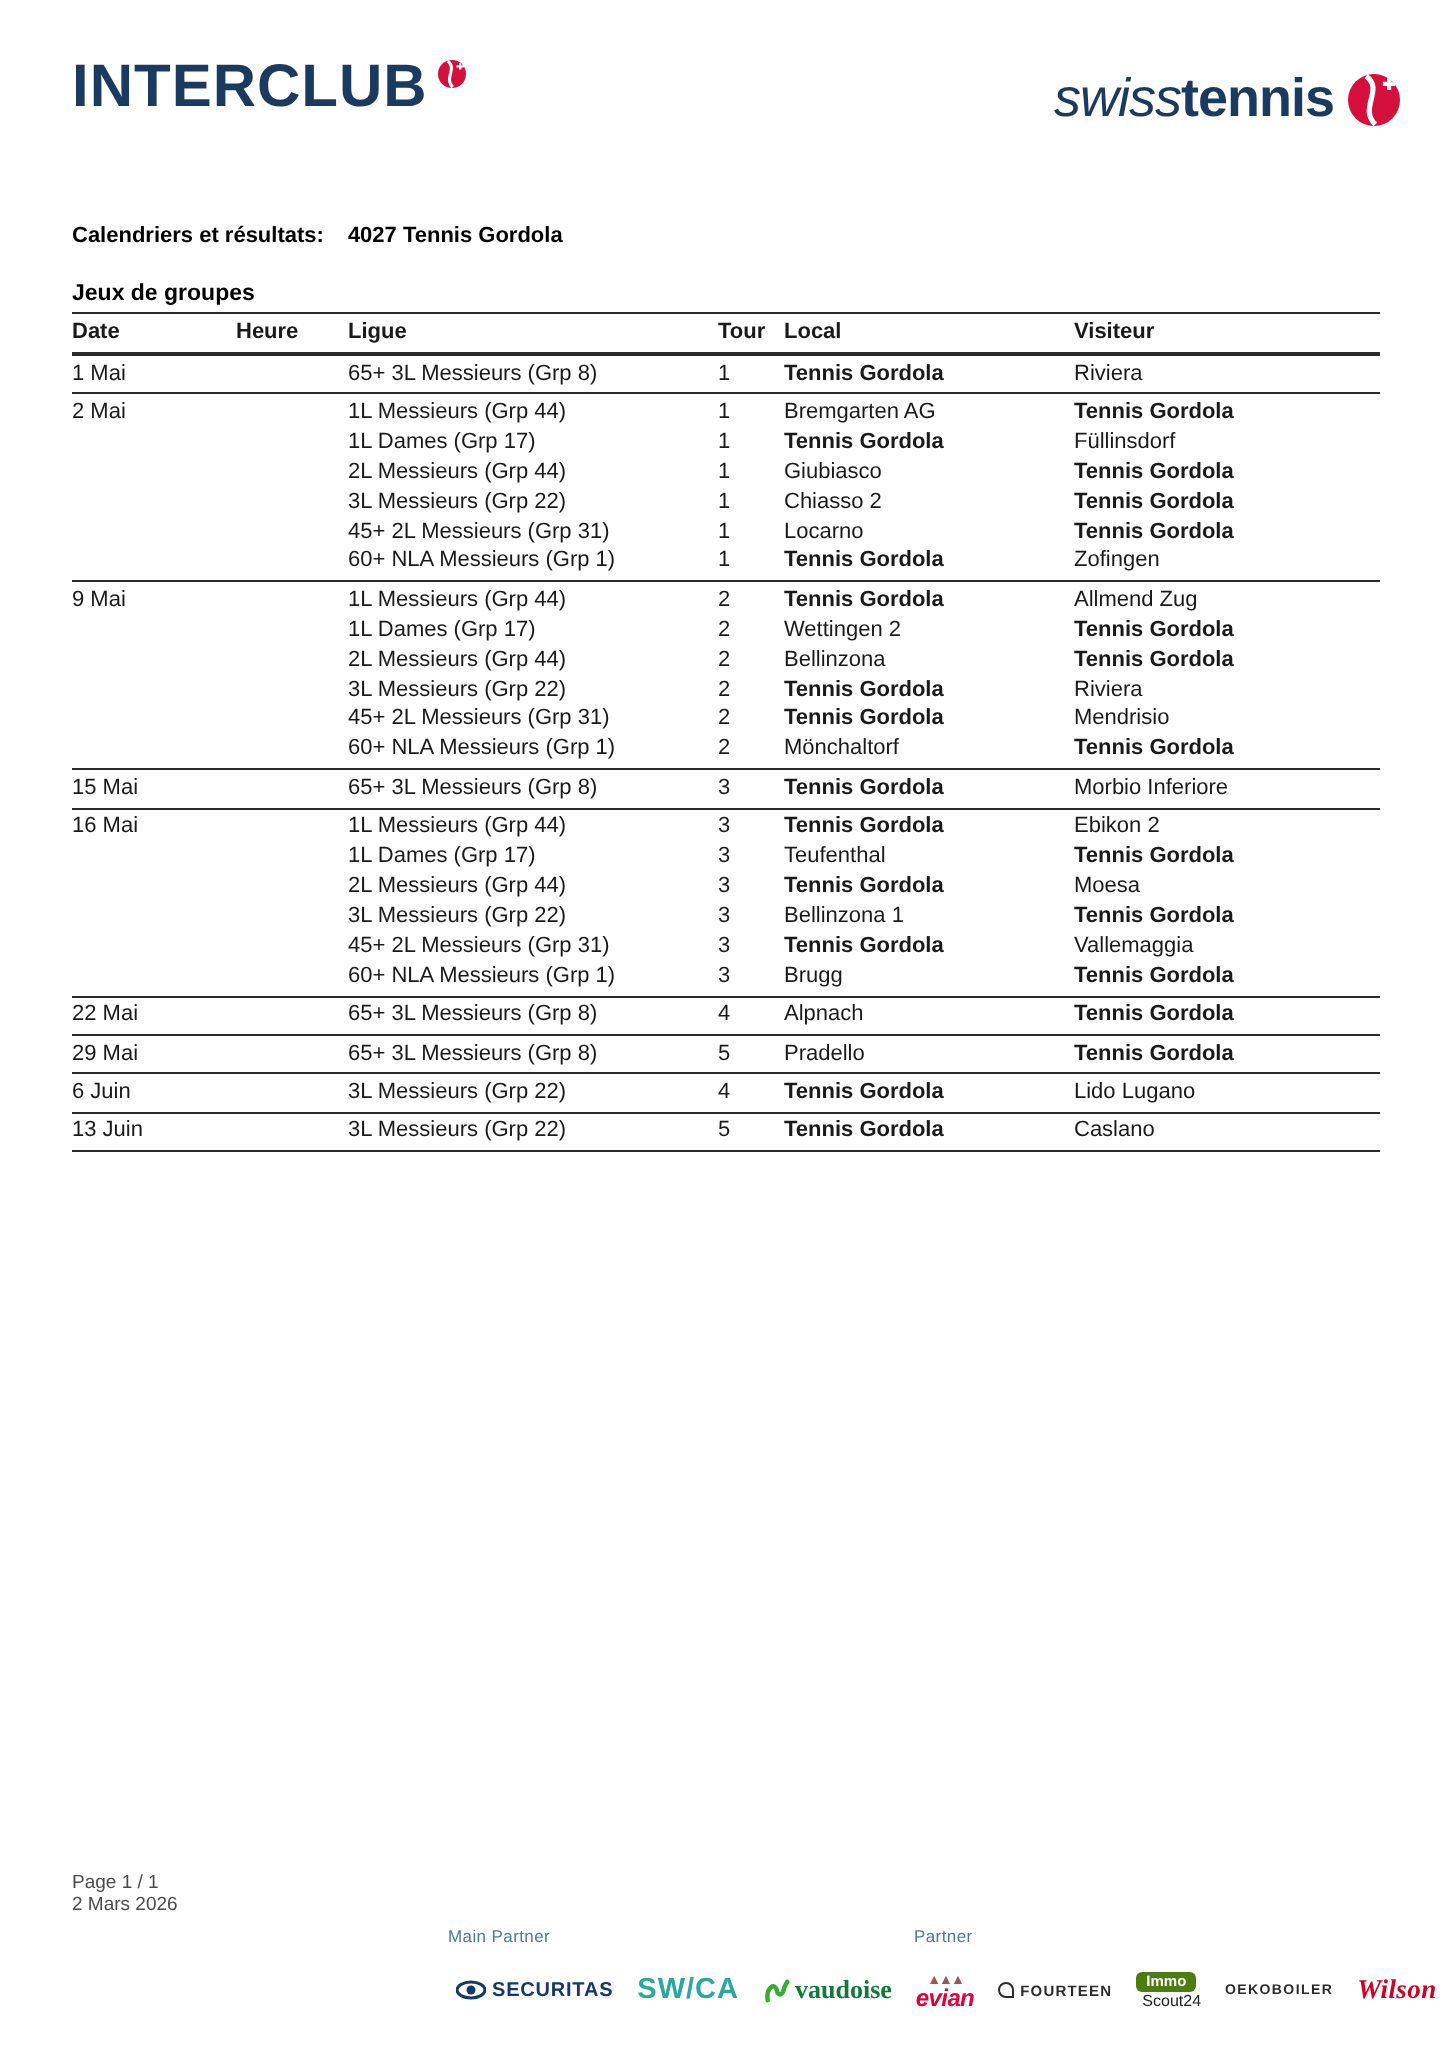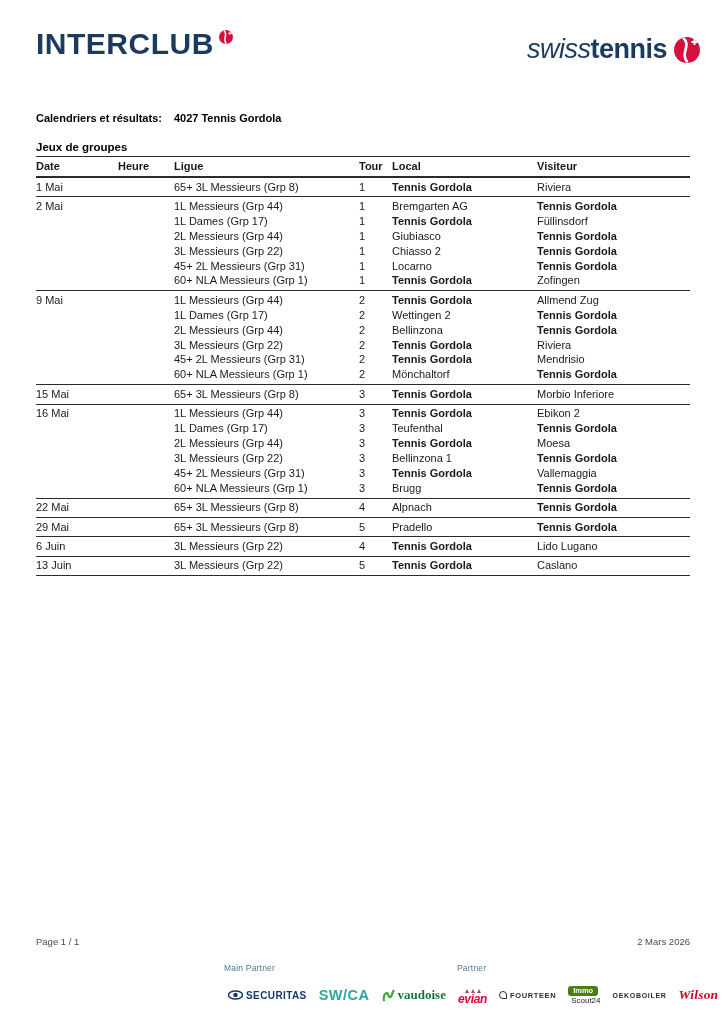--- a/index.html
+++ b/index.html
@@ -29,21 +29,21 @@
   .c-date { width:82px; }
   .c-heure { width:56px; }
   .c-ligue { width:185px; }
   .c-tour { width:33px; }
   .c-local { width:145px; }
   .c-visiteur { flex:1; }
   .tgroup { border-bottom:1px solid #2b2b2b; padding:1.5px 0 2px; }
   .team-bold { font-weight:bold; }
 
   
-  .footer-meta { position:absolute; left:36px; top:936px; width:654px; display:flex; justify-content:space-between; font-size:9.5px; color:#4a4a4a; }
+  .footer-meta { position:absolute; left:36px; top:936px; width:654px; display:flex; justify-content:space-between; font-size:9.5px; color:#4a4a4a;flex-direction:column; }
 
   
   .partner-label { position:absolute; font-size:8.5px; color:#4b7d8c; letter-spacing:0.2px; }
   .lbl-main { left:224px; top:963px; }
   .lbl-partner { left:457px; top:963px; }
   .partner-logos { position:absolute; left:228px; top:983px; height:24px; display:flex; align-items:center; gap:12px; }
   .logo { display:flex; align-items:center; white-space:nowrap; }
   .securitas { color:#16386e; font-weight:bold; font-size:10px; letter-spacing:0.4px; }
   .securitas svg { width:15px; height:10px; margin-right:3px; }
   .swca { color:#2aa89e; font-weight:bold; font-size:14.5px; letter-spacing:0.5px; }

